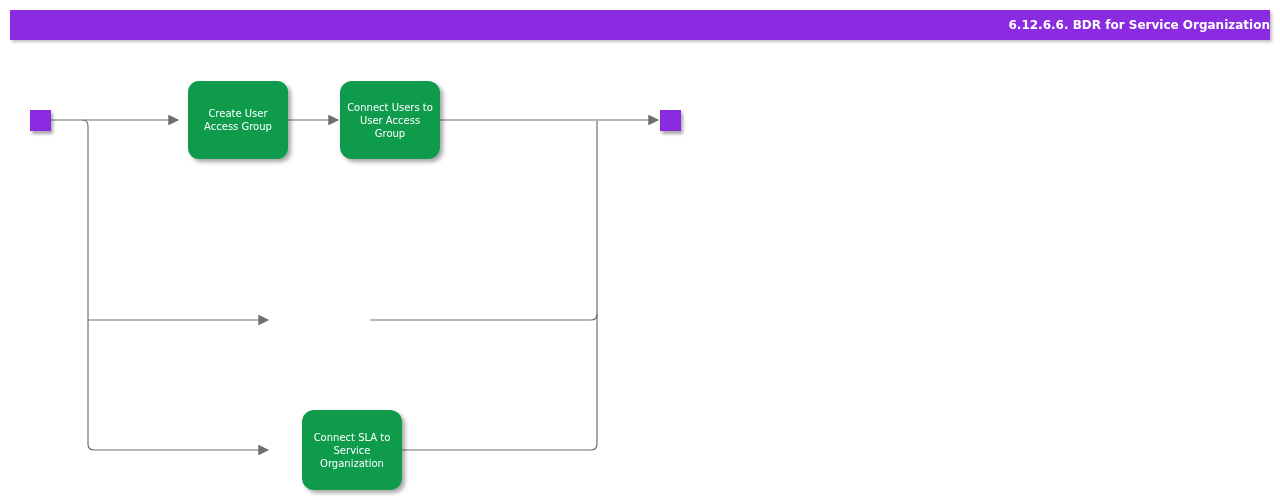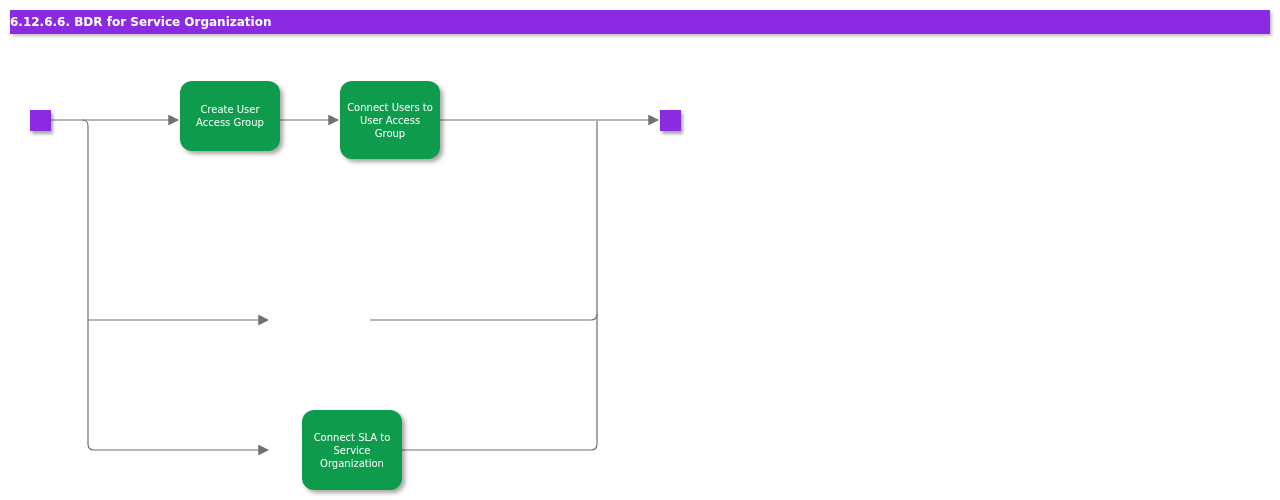--- a/index.html
+++ b/index.html
@@ -10,28 +10,28 @@
     position: relative;
     width: 1280px;
     height: 500px;
     background: var(--page_bg, #ffffff);
     overflow: hidden;
   }
 
   .title-bar {
     position: absolute;
     left: 10px; top: 10px;
-    width: 1260px; height: 24px;
+    width: 1260px; height: 30px;
     background: var(--title_bg, #8a2be2);
     color: var(--text, #ffffff);
     font-size: 12px;
     font-weight: bold;
     display: flex;
     align-items: center;
-    justify-content: flex-start;
+    justify-content: flex-end;
     box-shadow: 2px 2px 3px rgba(0,0,0,0.25);
   }
 
   .connector-layer {
     position: absolute;
     left: 0; top: 0;
     width: 1280px; height: 500px;
     z-index: 1;
   }
   .connector-layer path.connector {
@@ -60,21 +60,21 @@
     box-shadow: 3px 3px 4px rgba(0,0,0,0.35);
     display: flex;
     align-items: center;
     justify-content: center;
     text-align: center;
     font-size: 10px;
     line-height: 13px;
     padding: 4px 5px;
     z-index: 2;
   }
-  .activity.a0 { left: 180px; top: 81px;  height: 70px; }
+  .activity.a0 { left: 188px; top: 81px;  height: 78px; border-radius: 11px; }
   .activity.a1 { left: 340px; top: 81px;  height: 78px; }
   .activity.a2 { left: 270px; top: 280px; height: 80px; }
   .activity.a3 { left: 270px; top: 410px; height: 80px; margin-left: 32px; }
 </style>
 </head>
 <body>
 
 <div class="canvas">
 
   <div class="title-bar">

